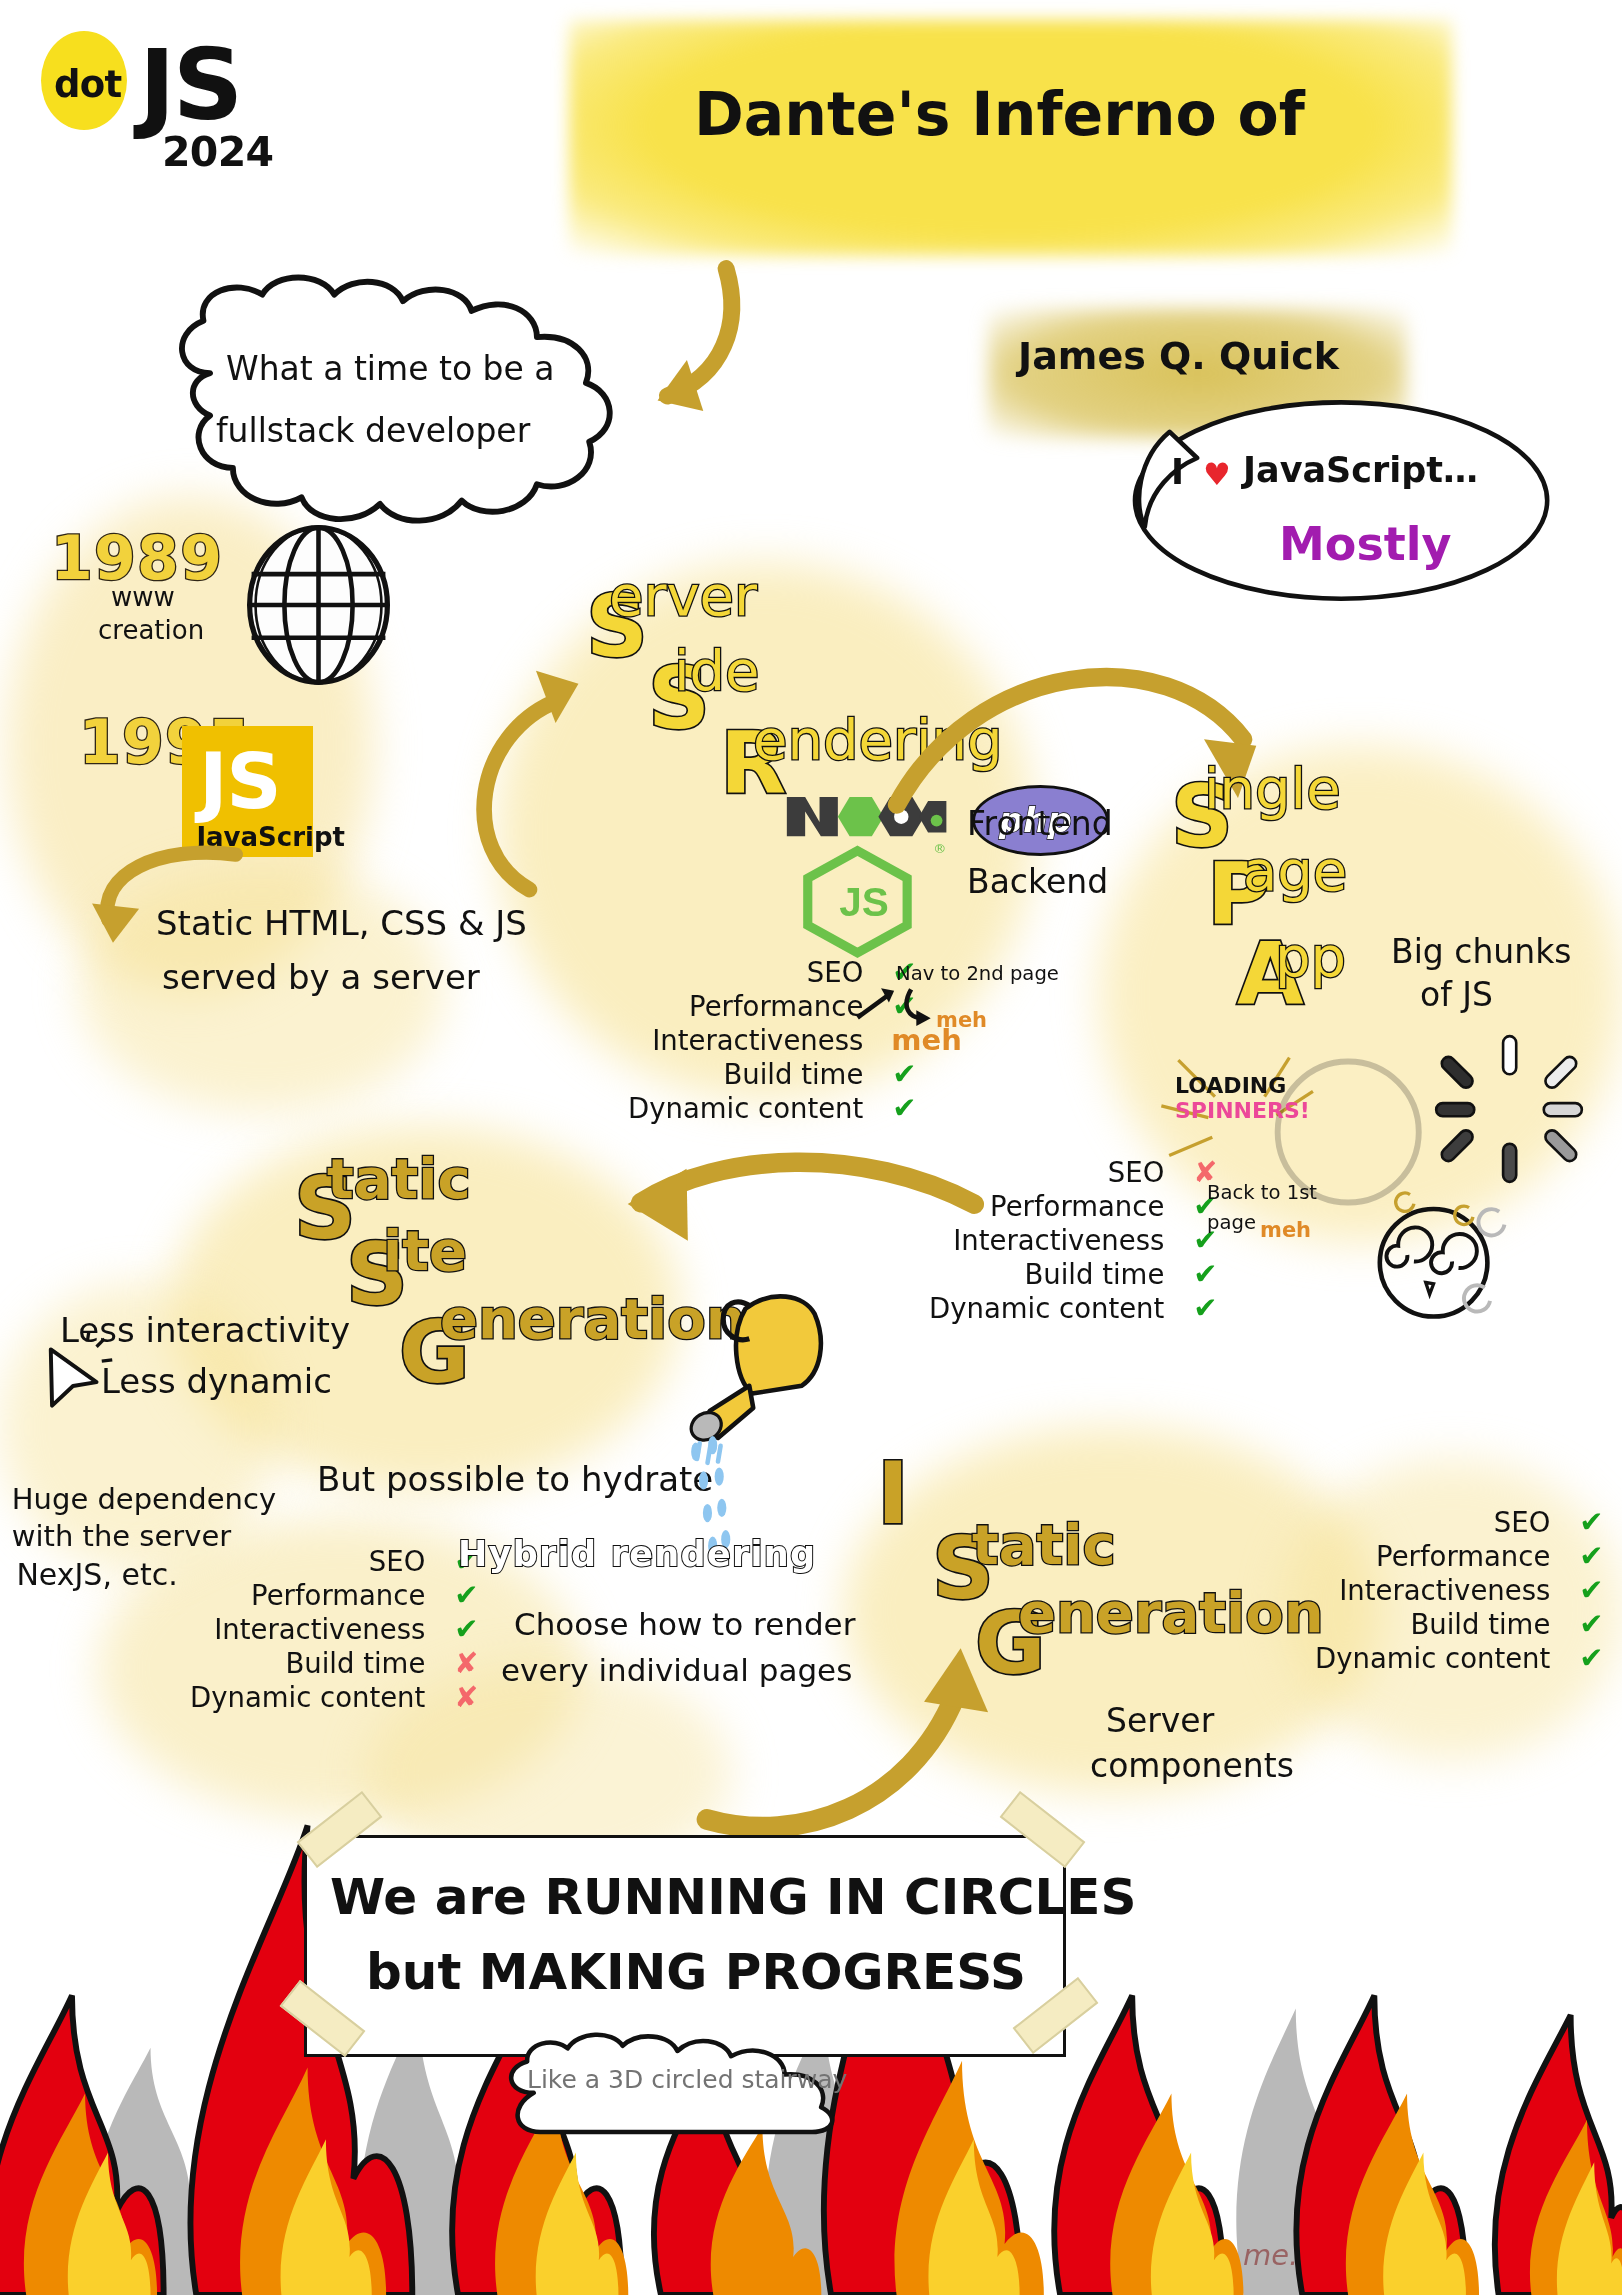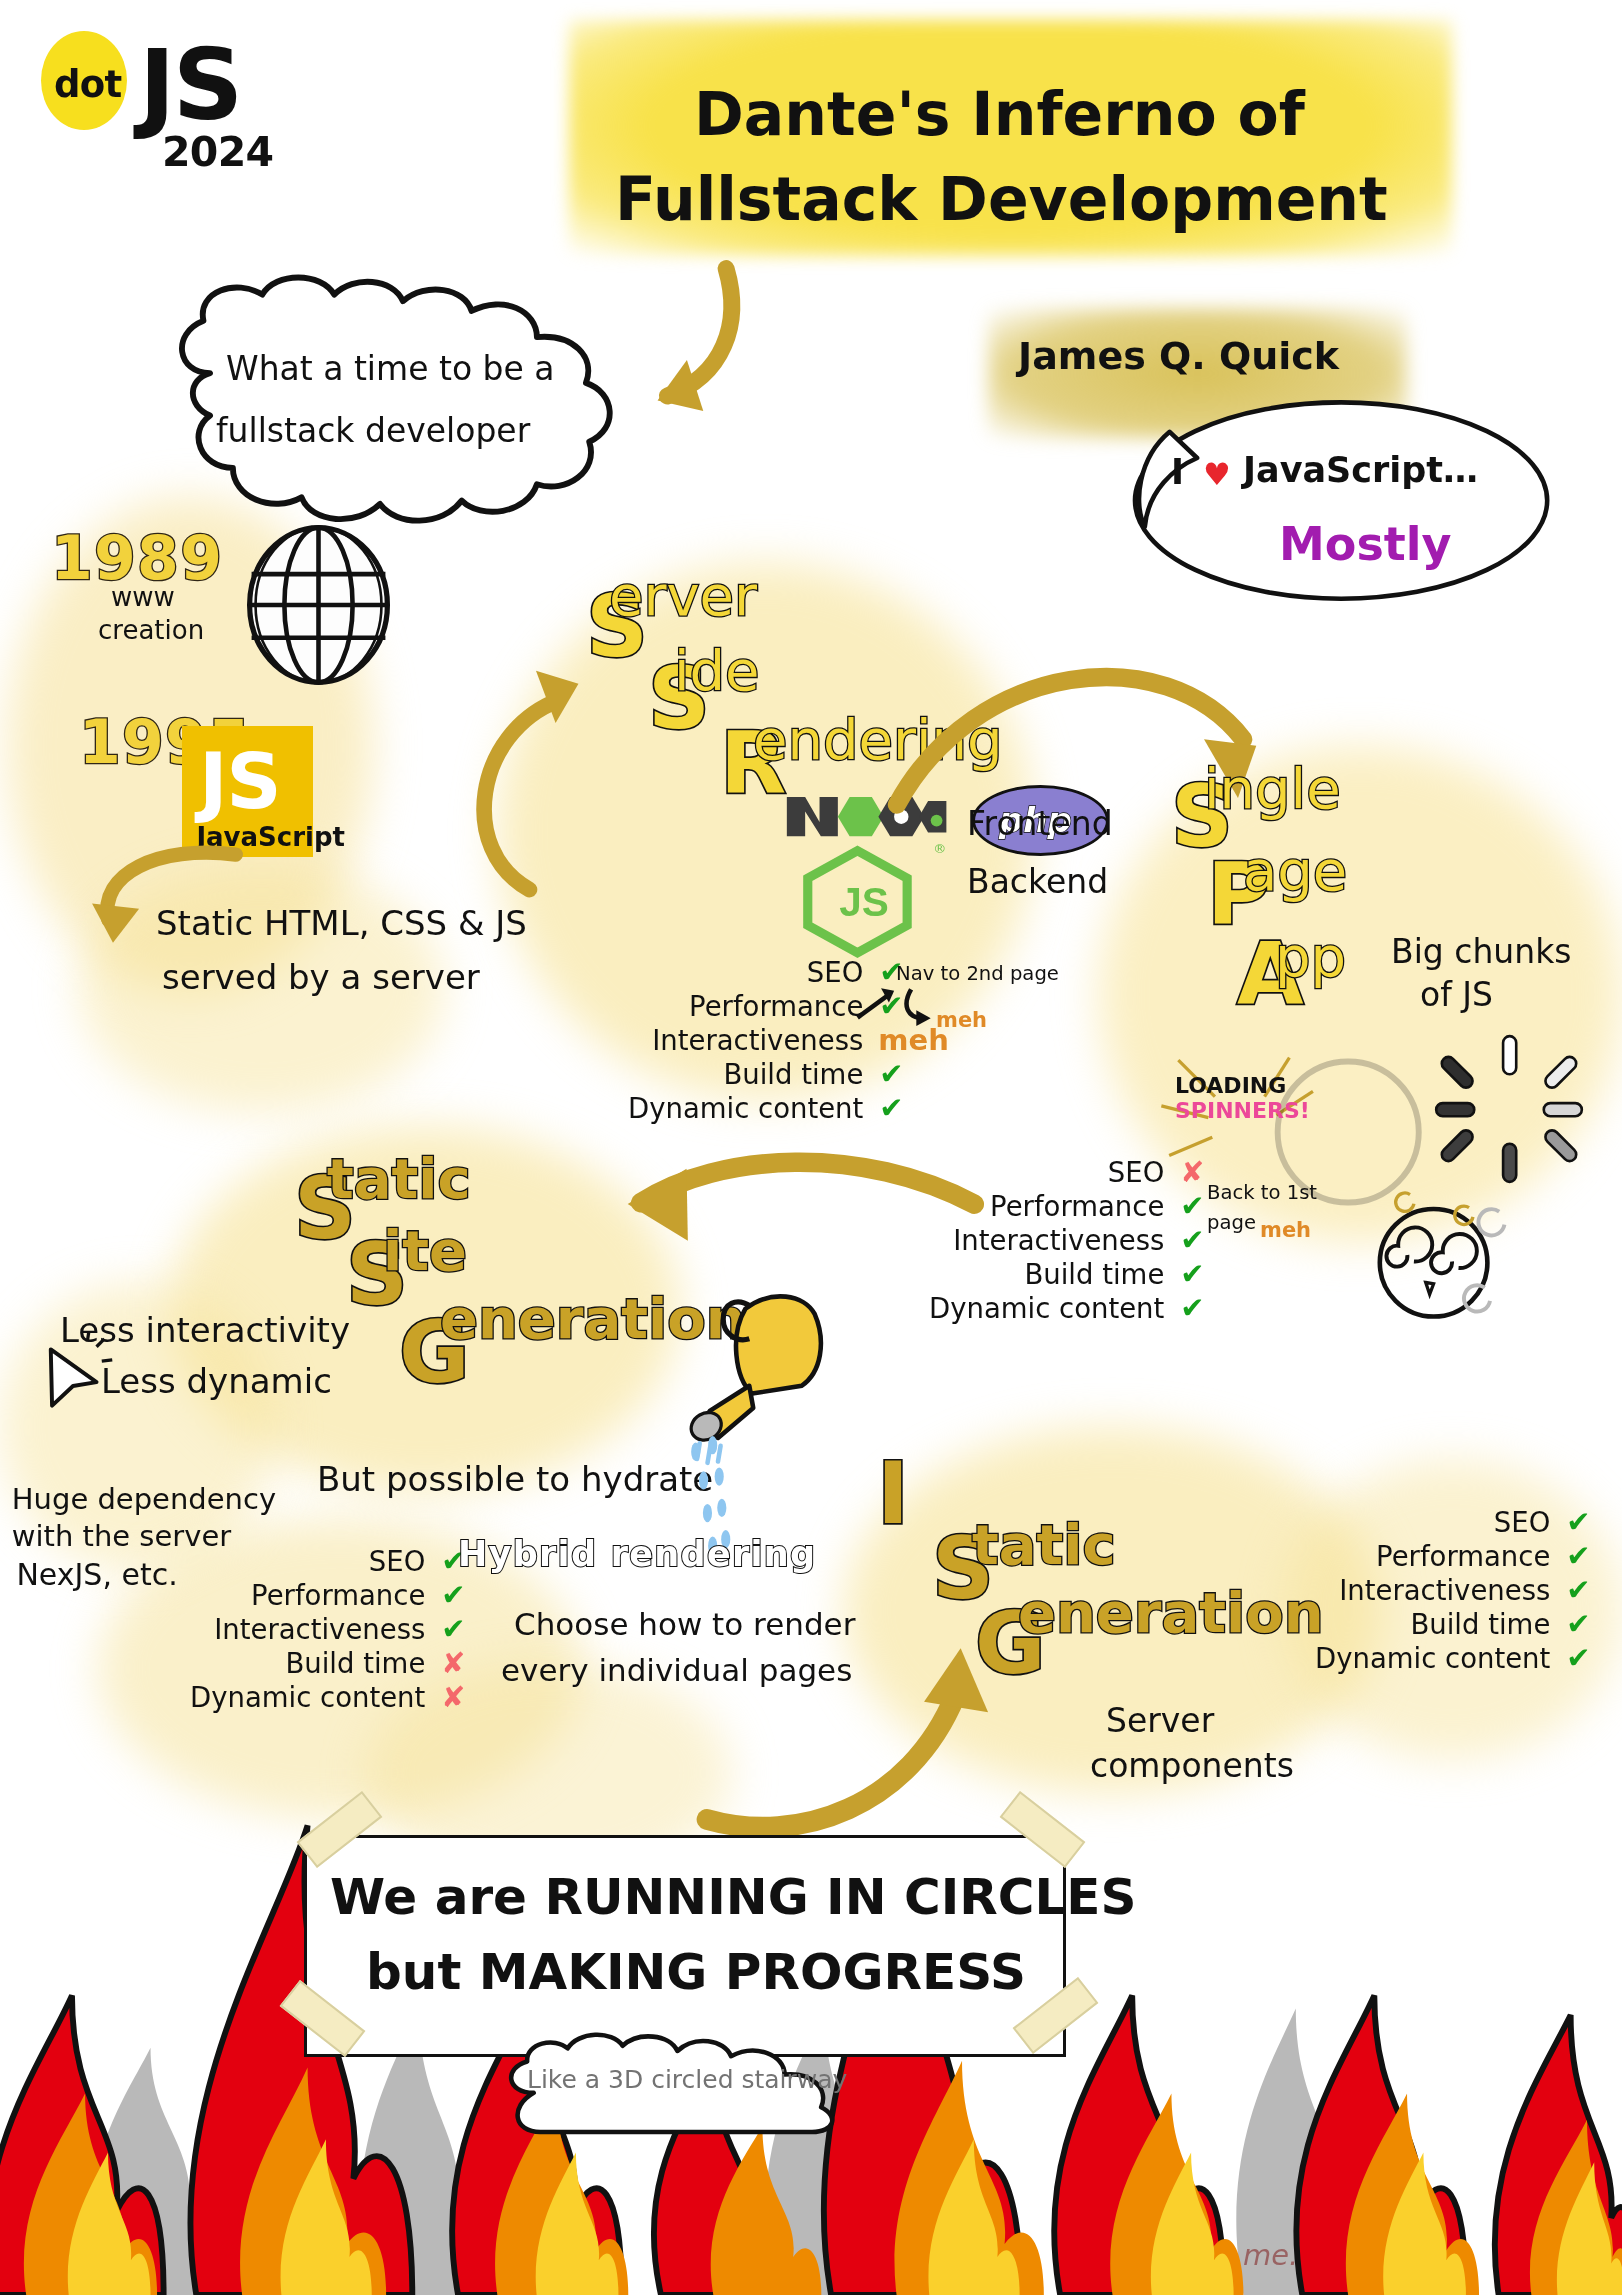--- a/index.html
+++ b/index.html
@@ -115,21 +115,21 @@
   #isg-w1{left:913px;top:1440px;}
   #isg-S{left:932px;top:1518px;}
   #isg-w2{left:972px;top:1512px;}
   #isg-G{left:975px;top:1593px;}
   #isg-w3{left:1018px;top:1580px;}
   #srv1{position:absolute;left:1106px;top:1701px;font-size:33px;color:#111;}
   #srv2{position:absolute;left:1090px;top:1746px;font-size:33px;color:#111;}
 
   
   .cl{position:absolute;}
-  .cl .row{display:flex;align-items:center;justify-content:flex-end;gap:15px;height:34px;}
+  .cl .row{display:flex;align-items:center;justify-content:flex-end;gap:28px;height:34px;}
   .cl .row .lbl{font-size:27.5px;color:#111;white-space:nowrap;}
   .cl .mark{width:26px;text-align:center;font-size:29px;font-weight:700;line-height:1;}
   .ok{color:#15A01C;}
   .no{color:#F4686B;}
   .meh{color:#E08A27;font-size:22px;font-weight:600;}
 
   .note{position:absolute;font-size:19.6px;color:#111;white-space:nowrap;}
   .note-meh{position:absolute;font-size:21px;color:#E08A27;font-weight:600;white-space:nowrap;}
 
   
@@ -164,21 +164,20 @@
   <div class="blob" style="left:79px;top:864px;width:366px;height:249px;background:rgba(246,226,150,.45);"></div>
   <div class="blob" style="left:366px;top:1662px;width:366px;height:222px;background:rgba(246,226,150,.40);"></div>
 
   <div id="dot-oval"></div>
   <div id="dot-word" class="hand">dot</div>
   <div id="js-word">JS</div>
   <div id="year-word">2024</div>
 
   <div id="title-blob"></div>
   <div id="title-l1" class="hand">Dante's Inferno of</div>
-  <div id="title-l2" class="hand">Fullstack Development</div>
 
   <div id="author-blob"></div>
   <div id="author-name" class="hand">James Q. Quick</div>
 
   <svg id="cloud1" viewBox="0 0 790 390">
     <path d="M70,150 C20,150 10,90 60,70 C50,25 110,5 150,30 C170,-5 240,-5 260,30
              C290,0 350,5 365,40 C400,10 460,20 470,55 C520,30 570,55 570,95
              C625,90 660,125 645,165 C690,180 695,235 650,255 C665,300 615,335 570,320
              C555,365 485,375 455,345 C425,385 355,385 330,350 C295,385 225,380 210,340
              C165,365 105,340 105,295 C55,295 35,240 70,215 C35,200 35,160 70,150 Z" fill="#ffffff" stroke="#111111" stroke-width="9" stroke-linejoin="round"></path>

